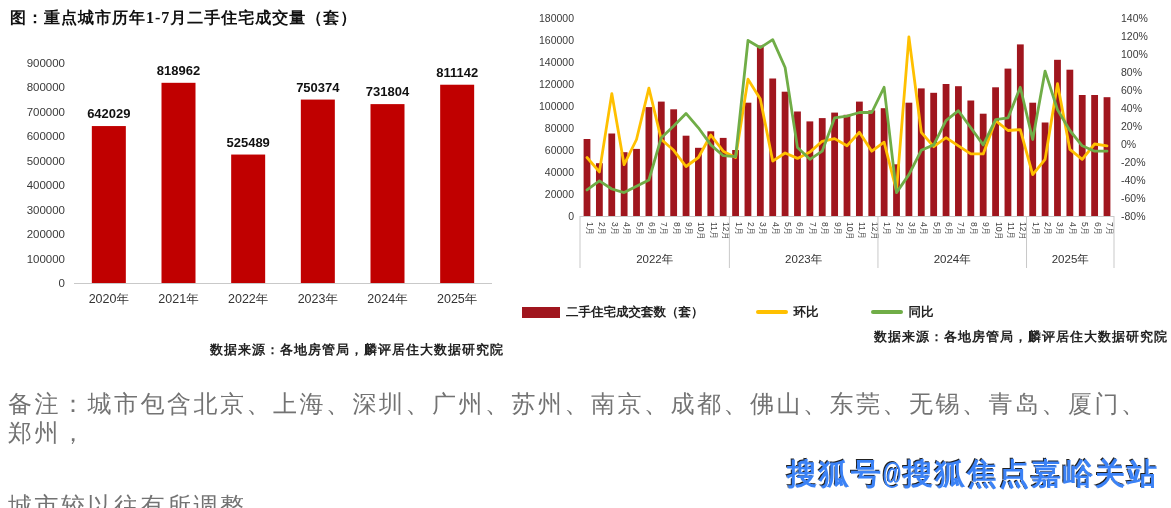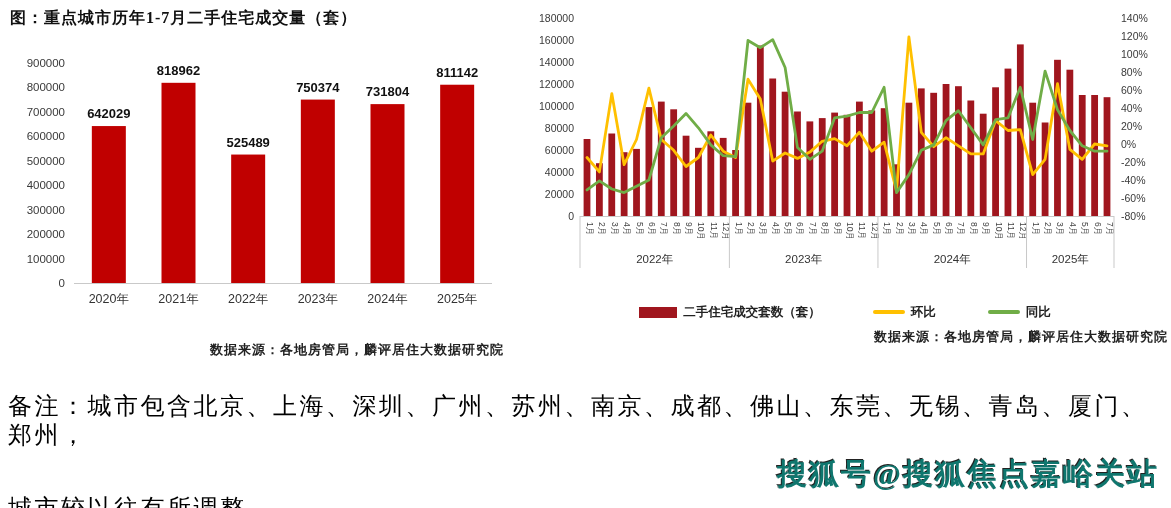--- a/index.html
+++ b/index.html
@@ -14,40 +14,40 @@
     font-family:Liberation Serif, serif;
     font-size:16px;font-weight:700;margin:2px 0 4px 2px;letter-spacing:1px;color:#111;
   }
   svg text{font-family:"Liberation Sans",sans-serif;}
   .source-line{
     font-family:"DejaVu Serif","Liberation Serif",serif;
     text-align:right;font-size:13px;font-weight:600;color:#222;letter-spacing:1px;
   }
   .chart-block.left .source-line{margin-top:4px;}
   .legend-row{
-    display:flex;justify-content:center;align-items:center;gap:52px;
+    display:flex;align-items:center;gap:52px;
     margin:2px 0 6px 0;height:20px;
   }
   .legend-item{display:flex;align-items:center;gap:6px;}
   .legend-item .lbl{
     font-family:"DejaVu Serif","Liberation Serif",serif;
     font-size:12.5px;font-weight:600;color:#222;
   }
   .sw-bar{width:38px;height:11px;}
   .sw-line{width:32px;height:4px;border-radius:2px;}
   .notes{position:absolute;left:8px;top:392px;width:1160px;}
   .notes p{
-    margin:0;font-family:Liberation Sans, sans-serif;
-    font-size:24px;color:#000000;letter-spacing:2.5px;line-height:1.2;
+    margin:0;font-family:Liberation Mono, monospace;
+    font-size:24px;color:#737373;letter-spacing:2.5px;line-height:1.2;
   }
   .notes p + p{margin-top:44px;}
   .watermark{
     position:absolute;right:12px;top:454px;
-    font-family:Liberation Serif, serif;
-    font-size:30px;font-weight:700;letter-spacing:2px;color:#0f766e;
+    font-family:Liberation Mono, monospace;
+    font-size:30px;font-weight:700;letter-spacing:2px;color:#3b82f6;
     text-shadow:1px 1px 0 #ffffff,-1px -1px 0 #222222,2px 2px 1px rgba(255,255,255,.55);
   }
 </style>
 </head>
 <body>
 
 <div class="chart-block left">
   <div class="chart-title">图：重点城市历年1-7月二手住宅成交量（套）</div>
   <svg id="chart-left" width="496" height="300" viewBox="0 0 496 300">
       <g>

